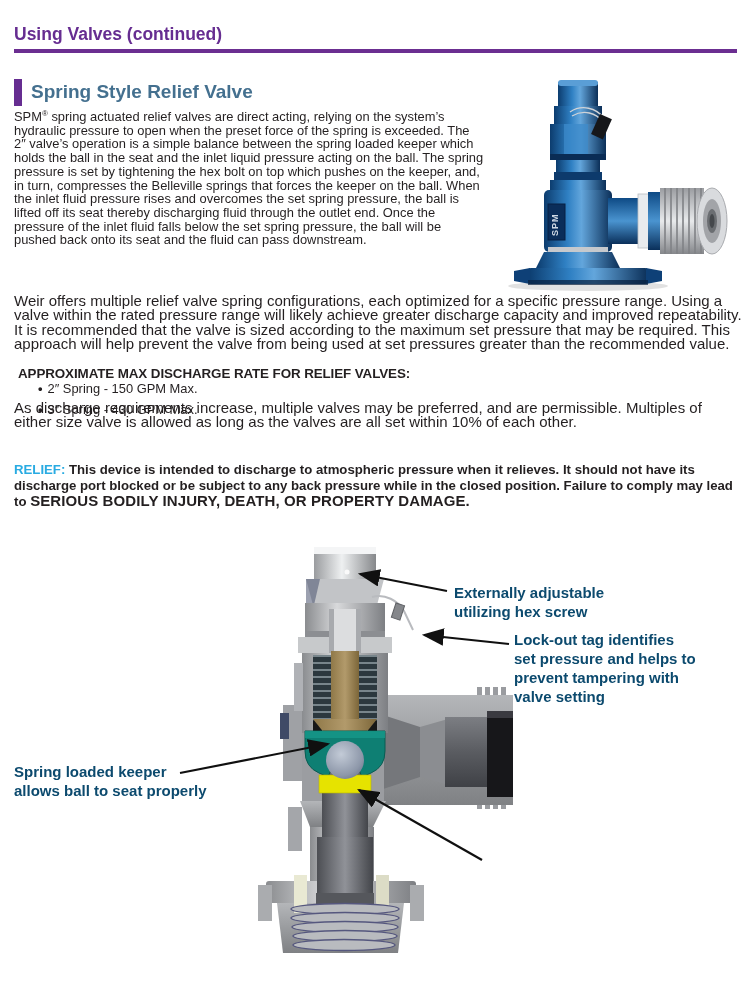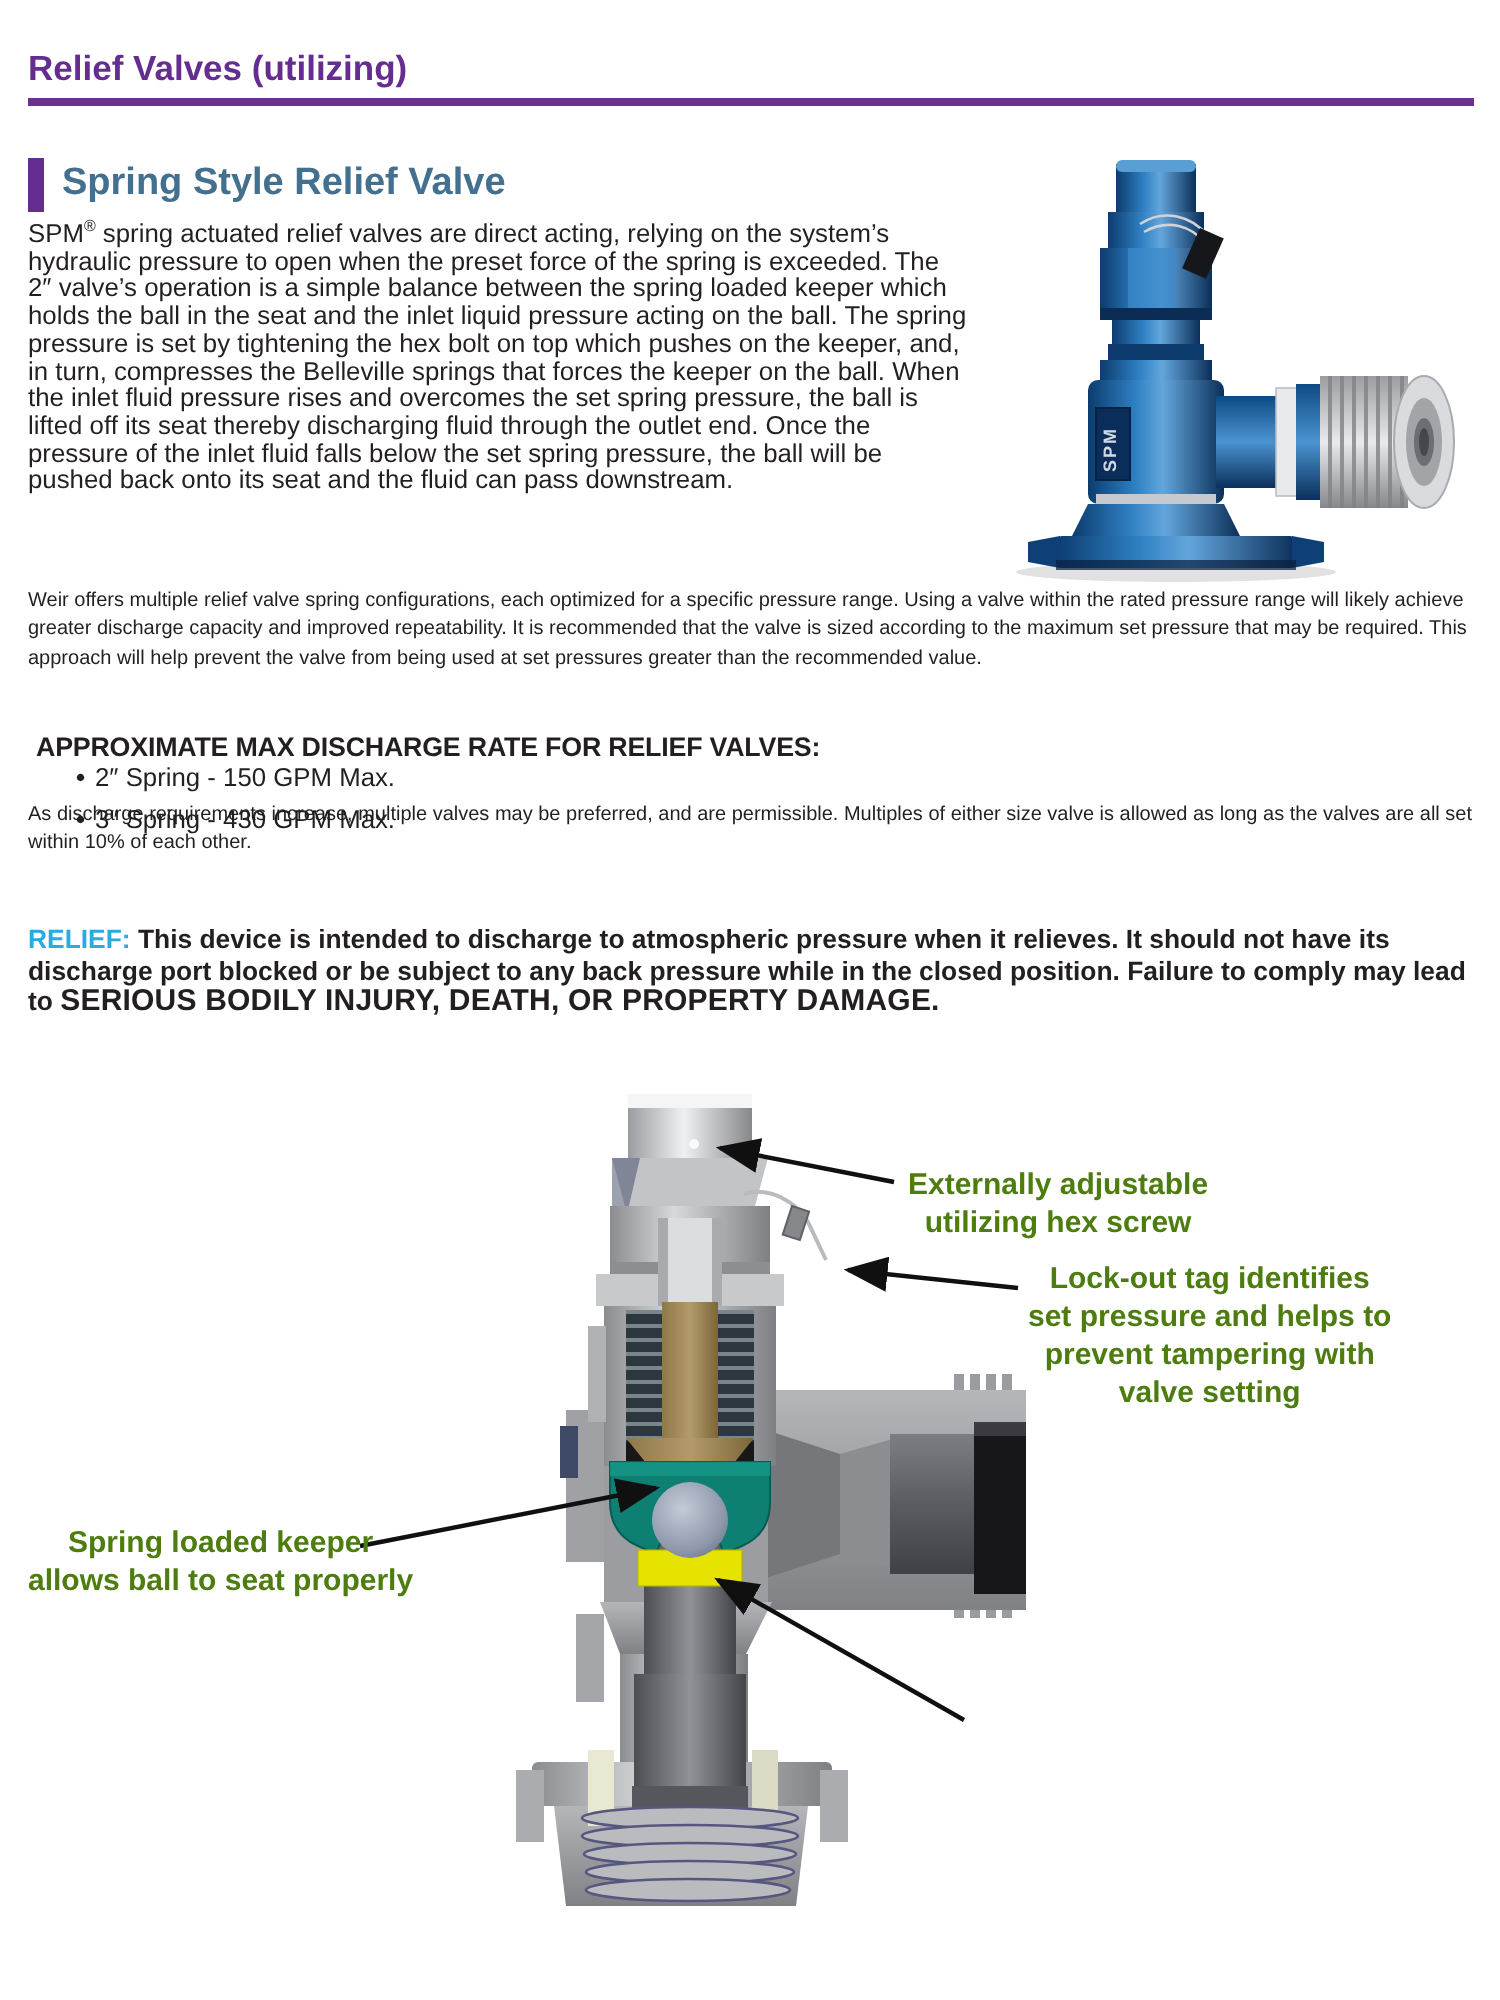--- a/index.html
+++ b/index.html
@@ -5,45 +5,45 @@
   html,body{margin:0;padding:0;background:#ffffff;}
   .page{position:relative;width:750px;height:1000px;background:#fff;
         font-family:"Liberation Sans",sans-serif;color:#231f20;overflow:hidden;}
   .abs{position:absolute;}
   .page-title{left:14px;top:24px;font-size:17.5px;font-weight:bold;color:#662d91;margin:0;}
   .header-rule{left:14px;top:49px;width:723px;height:4px;background:#6b2e91;}
   .section-bar{left:14px;top:79px;width:8px;height:27px;background:#662d91;}
   .section-title{left:31px;top:81px;font-size:19px;font-weight:bold;color:#44708f;margin:0;}
   .p-intro{left:14px;top:110px;width:470px;font-size:12.9px;line-height:13.7px;margin:0;}
   .p-intro sup{font-size:8px;vertical-align:super;line-height:0;}
-  .p-body{font-size:10px;line-height:14.3px;margin:0;}
+  .p-body{font-size:15px;line-height:14.3px;margin:0;}
   .p-weir{left:14px;top:294px;width:728px;}
   .h-discharge{left:14px;top:362px;font-size:13.4px;font-weight:bold;margin:4px;letter-spacing:-0.1px;}
   .discharge-list{left:38px;top:381px;margin:0;padding:0;list-style:none;}
   .discharge-list li{font-size:12.9px;margin-bottom:5.5px;}
   .blt{margin-right:5px;font-weight:bold;}
   .p-multiples{left:14px;top:401px;width:728px;}
   .p-warning{left:14px;top:462px;width:732px;font-size:13.2px;font-weight:bold;line-height:15.5px;margin:0;}
   .warn-label{color:#29abe2;}
   .warn-emph{font-size:15px;letter-spacing:0.1px;}
   .photo{left:500px;top:78px;width:248px;height:214px;}
   .diagram{left:0;top:545px;width:750px;height:455px;}
-  .callout{position:absolute;font-size:15px;font-weight:bold;color:#4d7c0f;
-           line-height:19px;white-space:pre-line;text-align:center;}
+  .callout{position:absolute;font-size:15px;font-weight:bold;color:#0c4a6e;
+           line-height:19px;white-space:pre-line;}
   .co-hex{left:454px;top:583px;}
   .co-lock{left:514px;top:630px;}
   .co-keeper{left:14px;top:762px;}
   .co-seat{left:488px;top:858px;}
 </style>
 </head>
 <body>
 
 <div class="page">
 
-  <h1 class="abs page-title">Relief Valves (utilizing)</h1>
+  <h1 class="abs page-title">Using Valves (continued)</h1>
   <div class="abs header-rule"></div>
 
   <div class="abs section-bar"></div>
   <h2 class="abs section-title">Spring Style Relief Valve</h2>
 
   <p class="abs p-intro"><span>SPM</span><sup>®</sup><span> spring actuated relief valves are direct acting, relying on the system’s hydraulic pressure to open when the preset force of the spring is exceeded. The 2″ valve’s operation is a simple balance between the spring loaded keeper which holds the ball in the seat and the inlet liquid pressure acting on the ball. The spring pressure is set by tightening the hex bolt on top which pushes on the keeper, and, in turn, compresses the Belleville springs that forces the keeper on the ball. When the inlet fluid pressure rises and overcomes the set spring pressure, the ball is lifted off its seat thereby discharging fluid through the outlet end. Once the pressure of the inlet fluid falls below the set spring pressure, the ball will be pushed back onto its seat and the fluid can pass downstream.</span></p>
 
   <svg class="abs photo" viewBox="0 0 248 214" role="img">
     <defs>
       <linearGradient id="gBlue" x1="0" y1="0" x2="1" y2="0">

